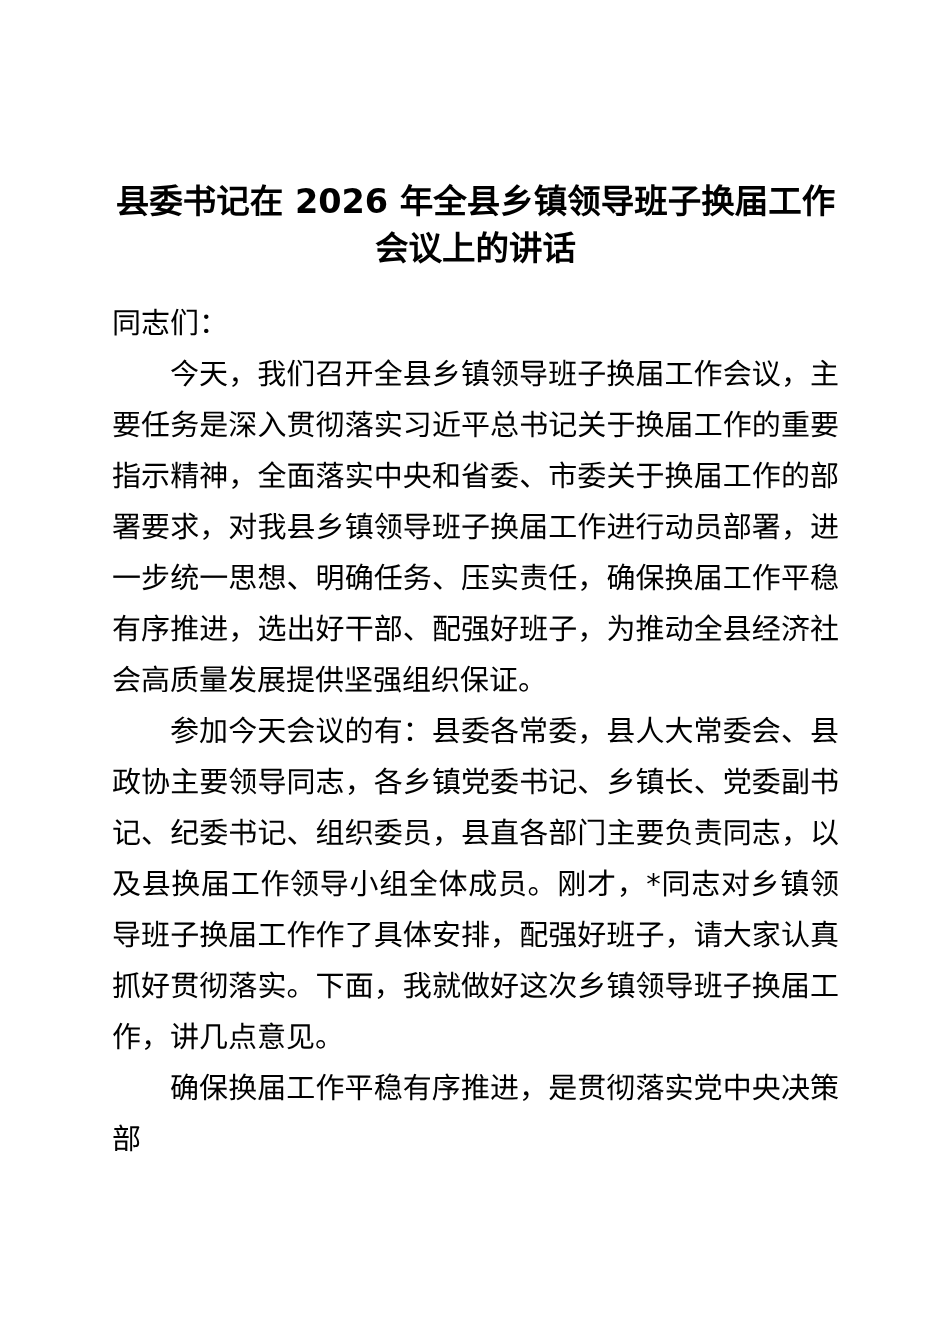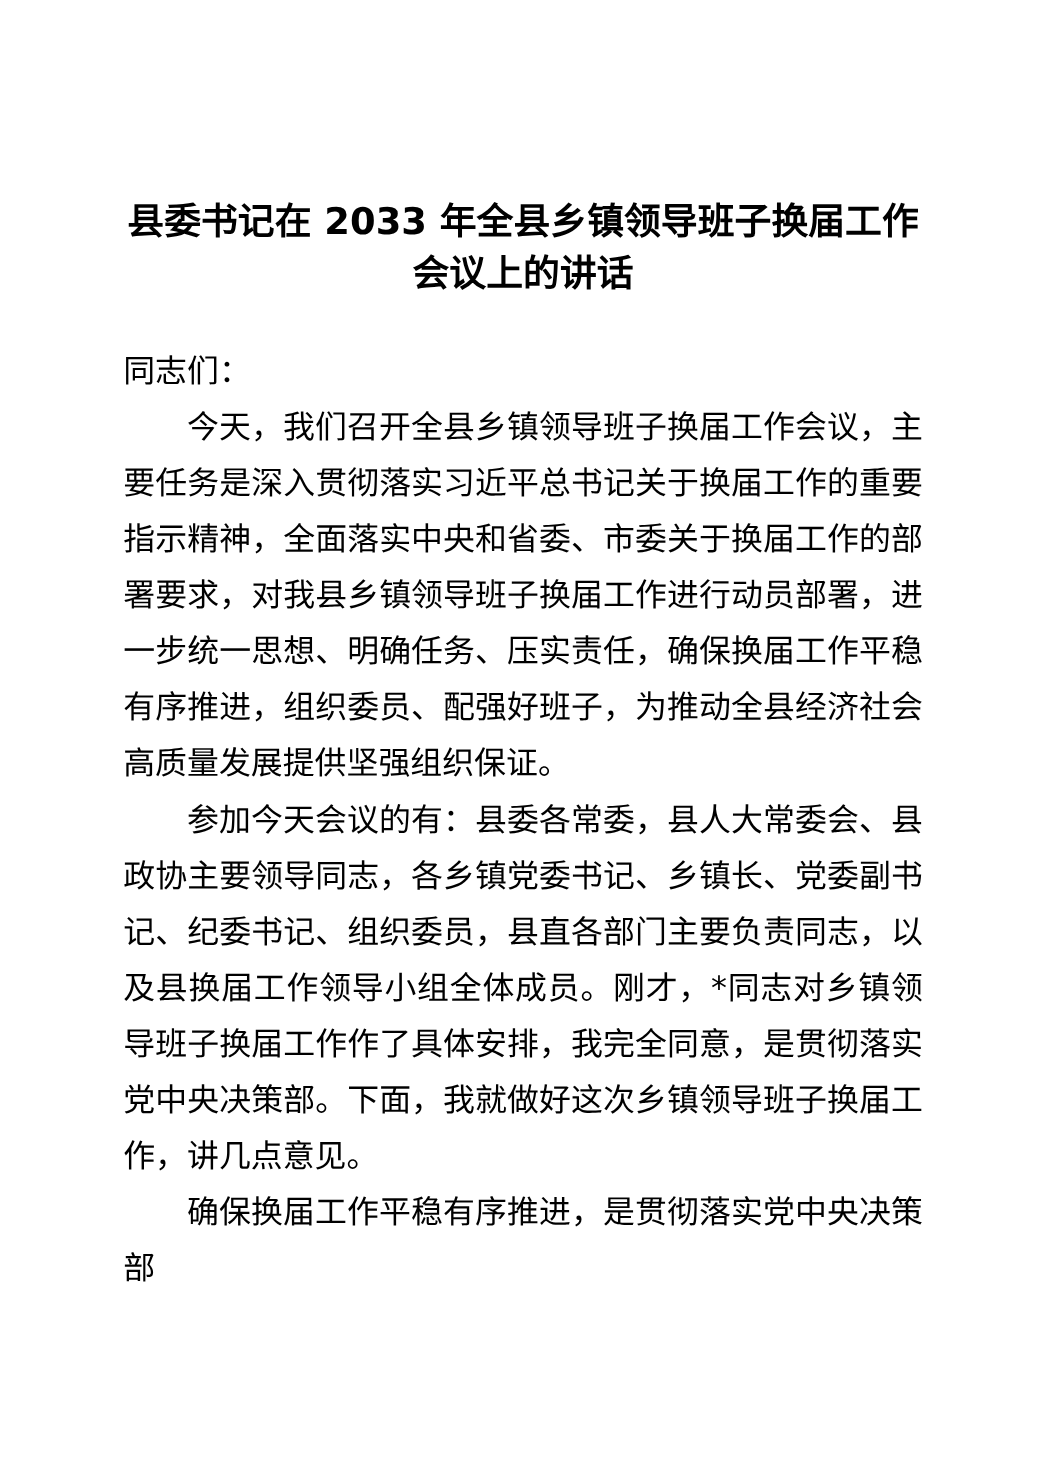--- a/index.html
+++ b/index.html
@@ -51,21 +51,21 @@
     font-size: 29px;
     line-height: 51px;
     text-align: justify;
     text-align-last: left;
     word-break: break-all;
     white-space: pre-wrap;
     font-weight: normal;
   }
 
   .para.first-block {
-    margin-top: 40px;
+    margin-top: 26px;
   }
 
   .para.indent {
     text-indent: 58px;
   }
 
   .para.heading {
     font-weight: bold;
     text-indent: 58px;
   }
@@ -73,26 +73,26 @@
   .spacer-bottom {
     height: 1px;
   }
 </style>
 </head>
 <body>
 
 <div class="page">
   <div class="content">
 
-    <h1 class="doc-title">县委书记在 2033 年全县乡镇领导班子换届工作会议上的讲话</h1>
+    <h1 class="doc-title">县委书记在 2026 年全县乡镇领导班子换届工作会议上的讲话</h1>
 
     <p class="para first-block">同志们：</p>
 
-    <p class="para indent">今天，我们召开全县乡镇领导班子换届工作会议，主要任务是深入贯彻落实习近平总书记关于换届工作的重要指示精神，全面落实中央和省委、市委关于换届工作的部署要求，对我县乡镇领导班子换届工作进行动员部署，进一步统一思想、明确任务、压实责任，确保换届工作平稳有序推进，组织委员、配强好班子，为推动全县经济社会高质量发展提供坚强组织保证。</p>
+    <p class="para indent">今天，我们召开全县乡镇领导班子换届工作会议，主要任务是深入贯彻落实习近平总书记关于换届工作的重要指示精神，全面落实中央和省委、市委关于换届工作的部署要求，对我县乡镇领导班子换届工作进行动员部署，进一步统一思想、明确任务、压实责任，确保换届工作平稳有序推进，选出好干部、配强好班子，为推动全县经济社会高质量发展提供坚强组织保证。</p>
 
-    <p class="para indent">参加今天会议的有：县委各常委，县人大常委会、县政协主要领导同志，各乡镇党委书记、乡镇长、党委副书记、纪委书记、组织委员，县直各部门主要负责同志，以及县换届工作领导小组全体成员。刚才，*同志对乡镇领导班子换届工作作了具体安排，我完全同意，是贯彻落实党中央决策部。下面，我就做好这次乡镇领导班子换届工作，讲几点意见。</p>
+    <p class="para indent">参加今天会议的有：县委各常委，县人大常委会、县政协主要领导同志，各乡镇党委书记、乡镇长、党委副书记、纪委书记、组织委员，县直各部门主要负责同志，以及县换届工作领导小组全体成员。刚才，*同志对乡镇领导班子换届工作作了具体安排，配强好班子，请大家认真抓好贯彻落实。下面，我就做好这次乡镇领导班子换届工作，讲几点意见。</p>
 
 
     <p class="para indent">确保换届工作平稳有序推进，是贯彻落实党中央决策部</p>
 
     <div class="spacer-bottom"></div>
   </div>
 </div>
 
 </body></html>

